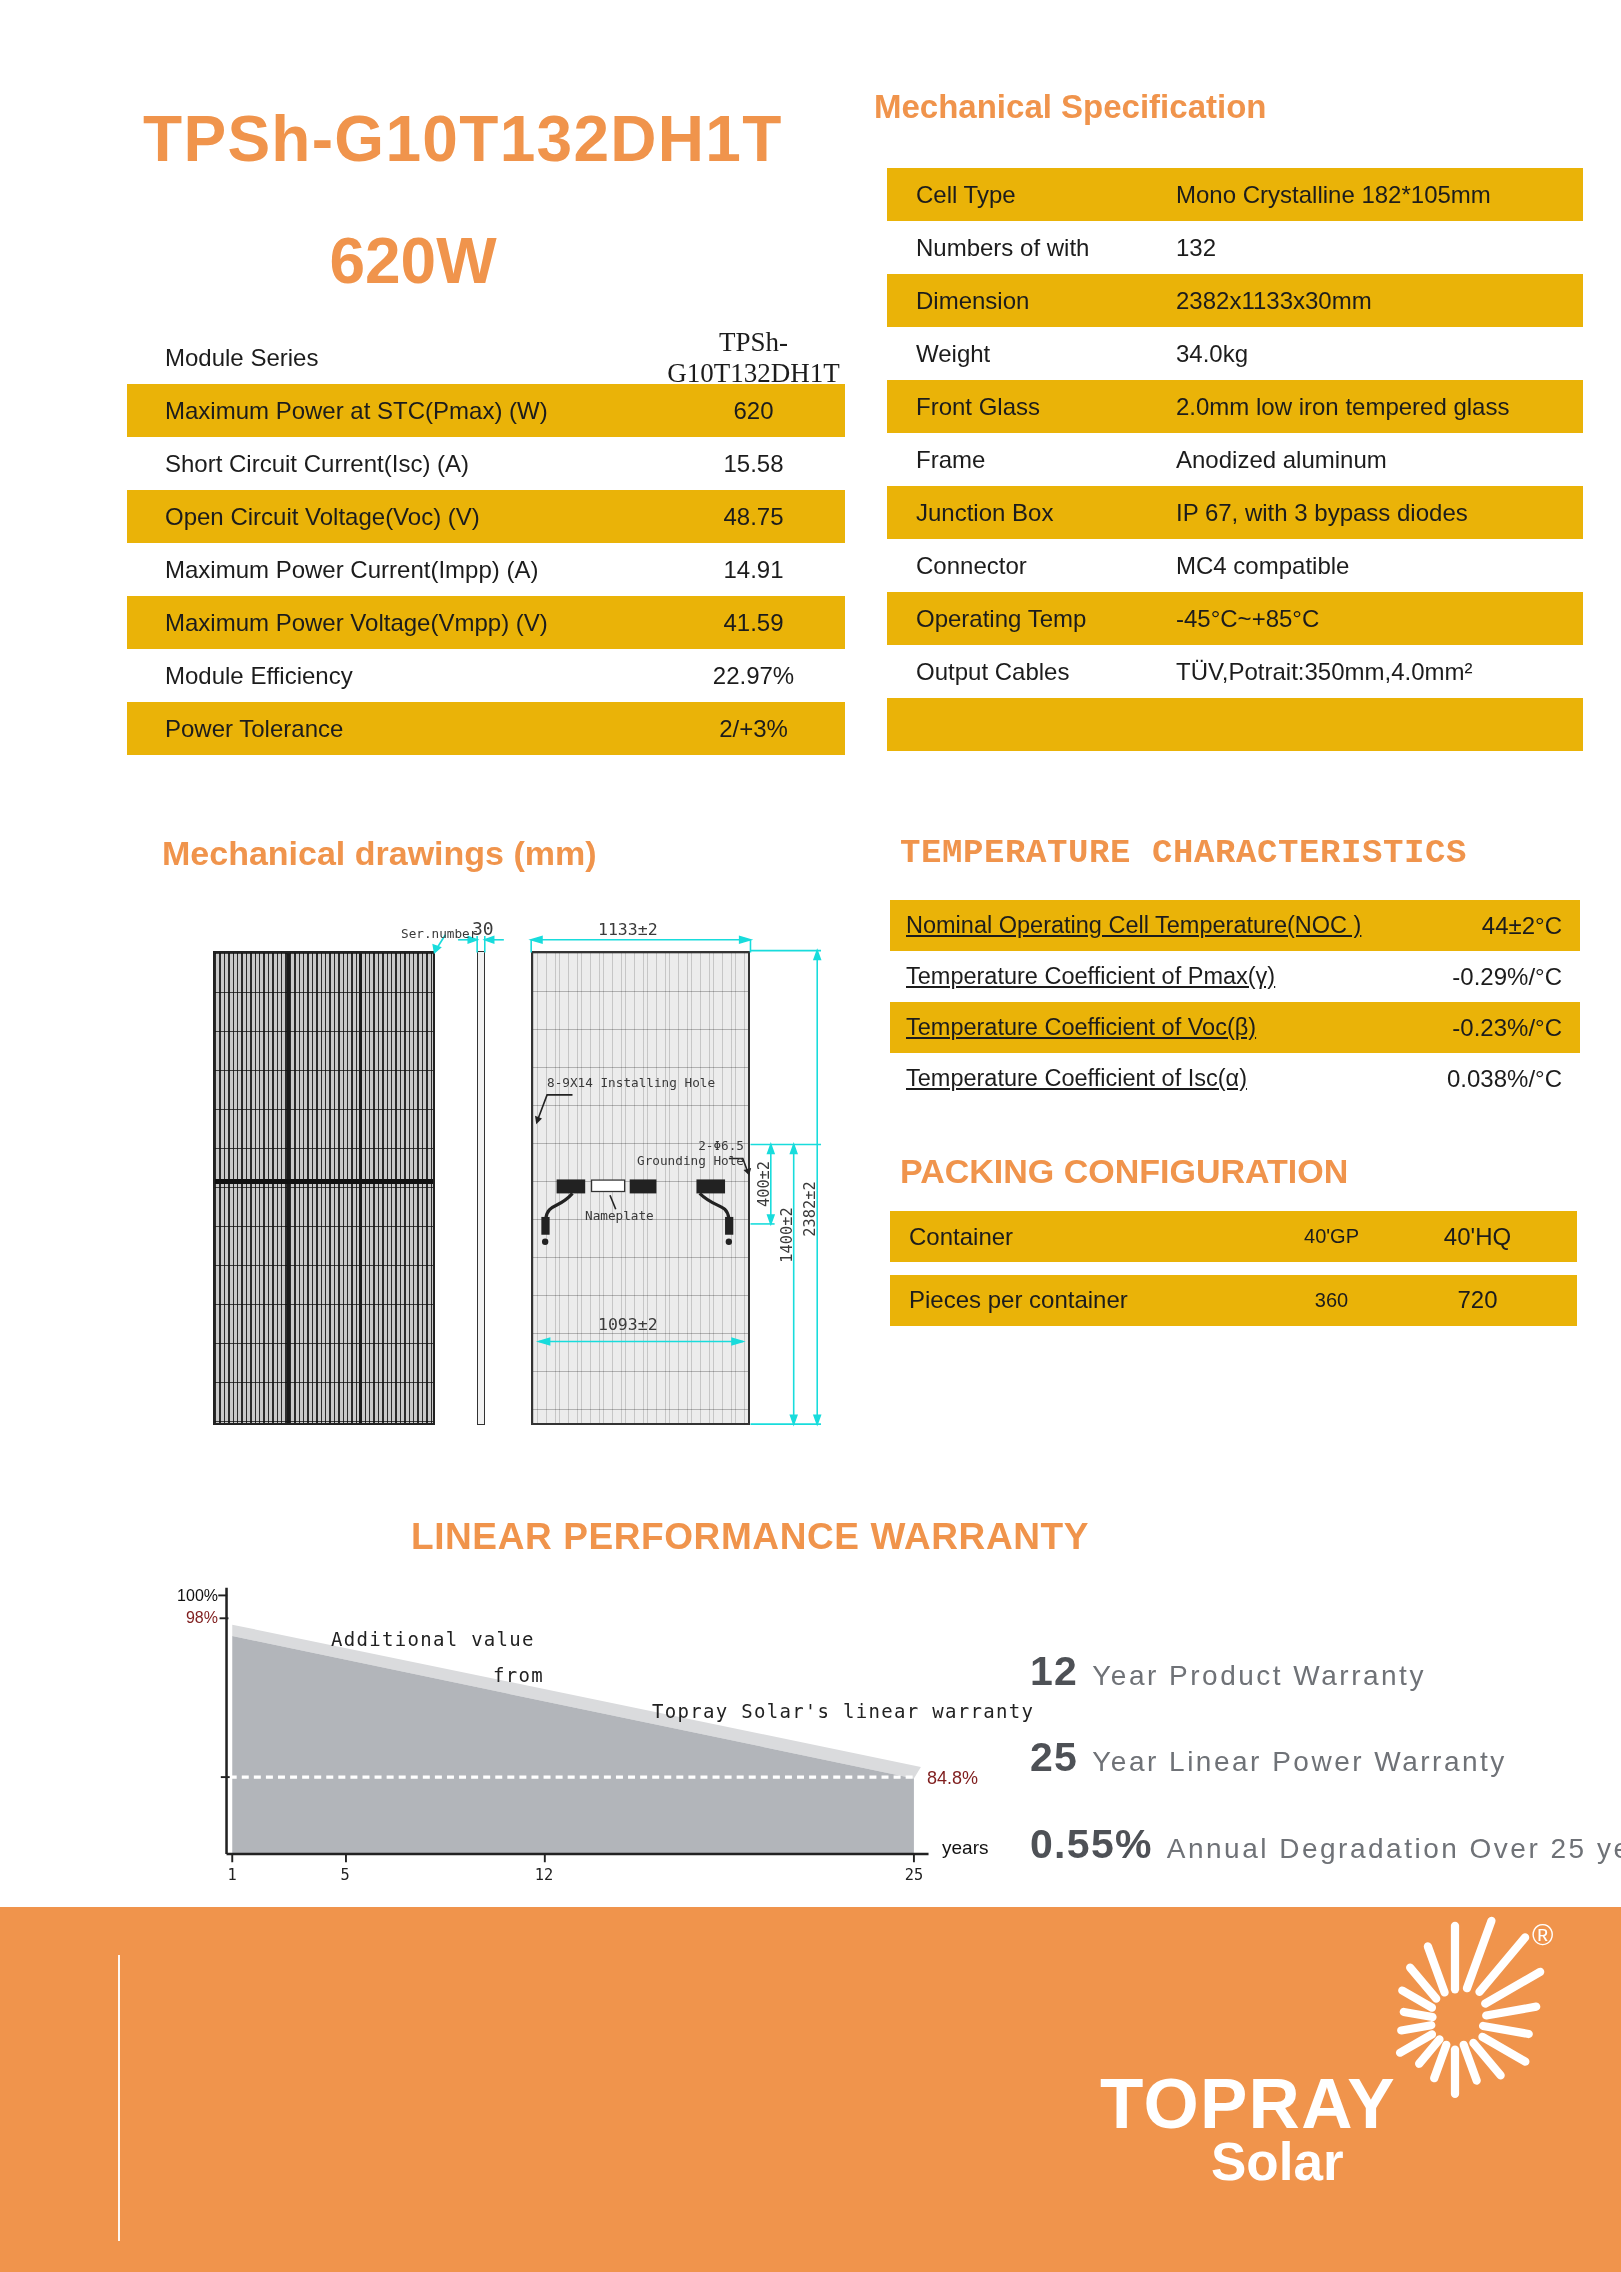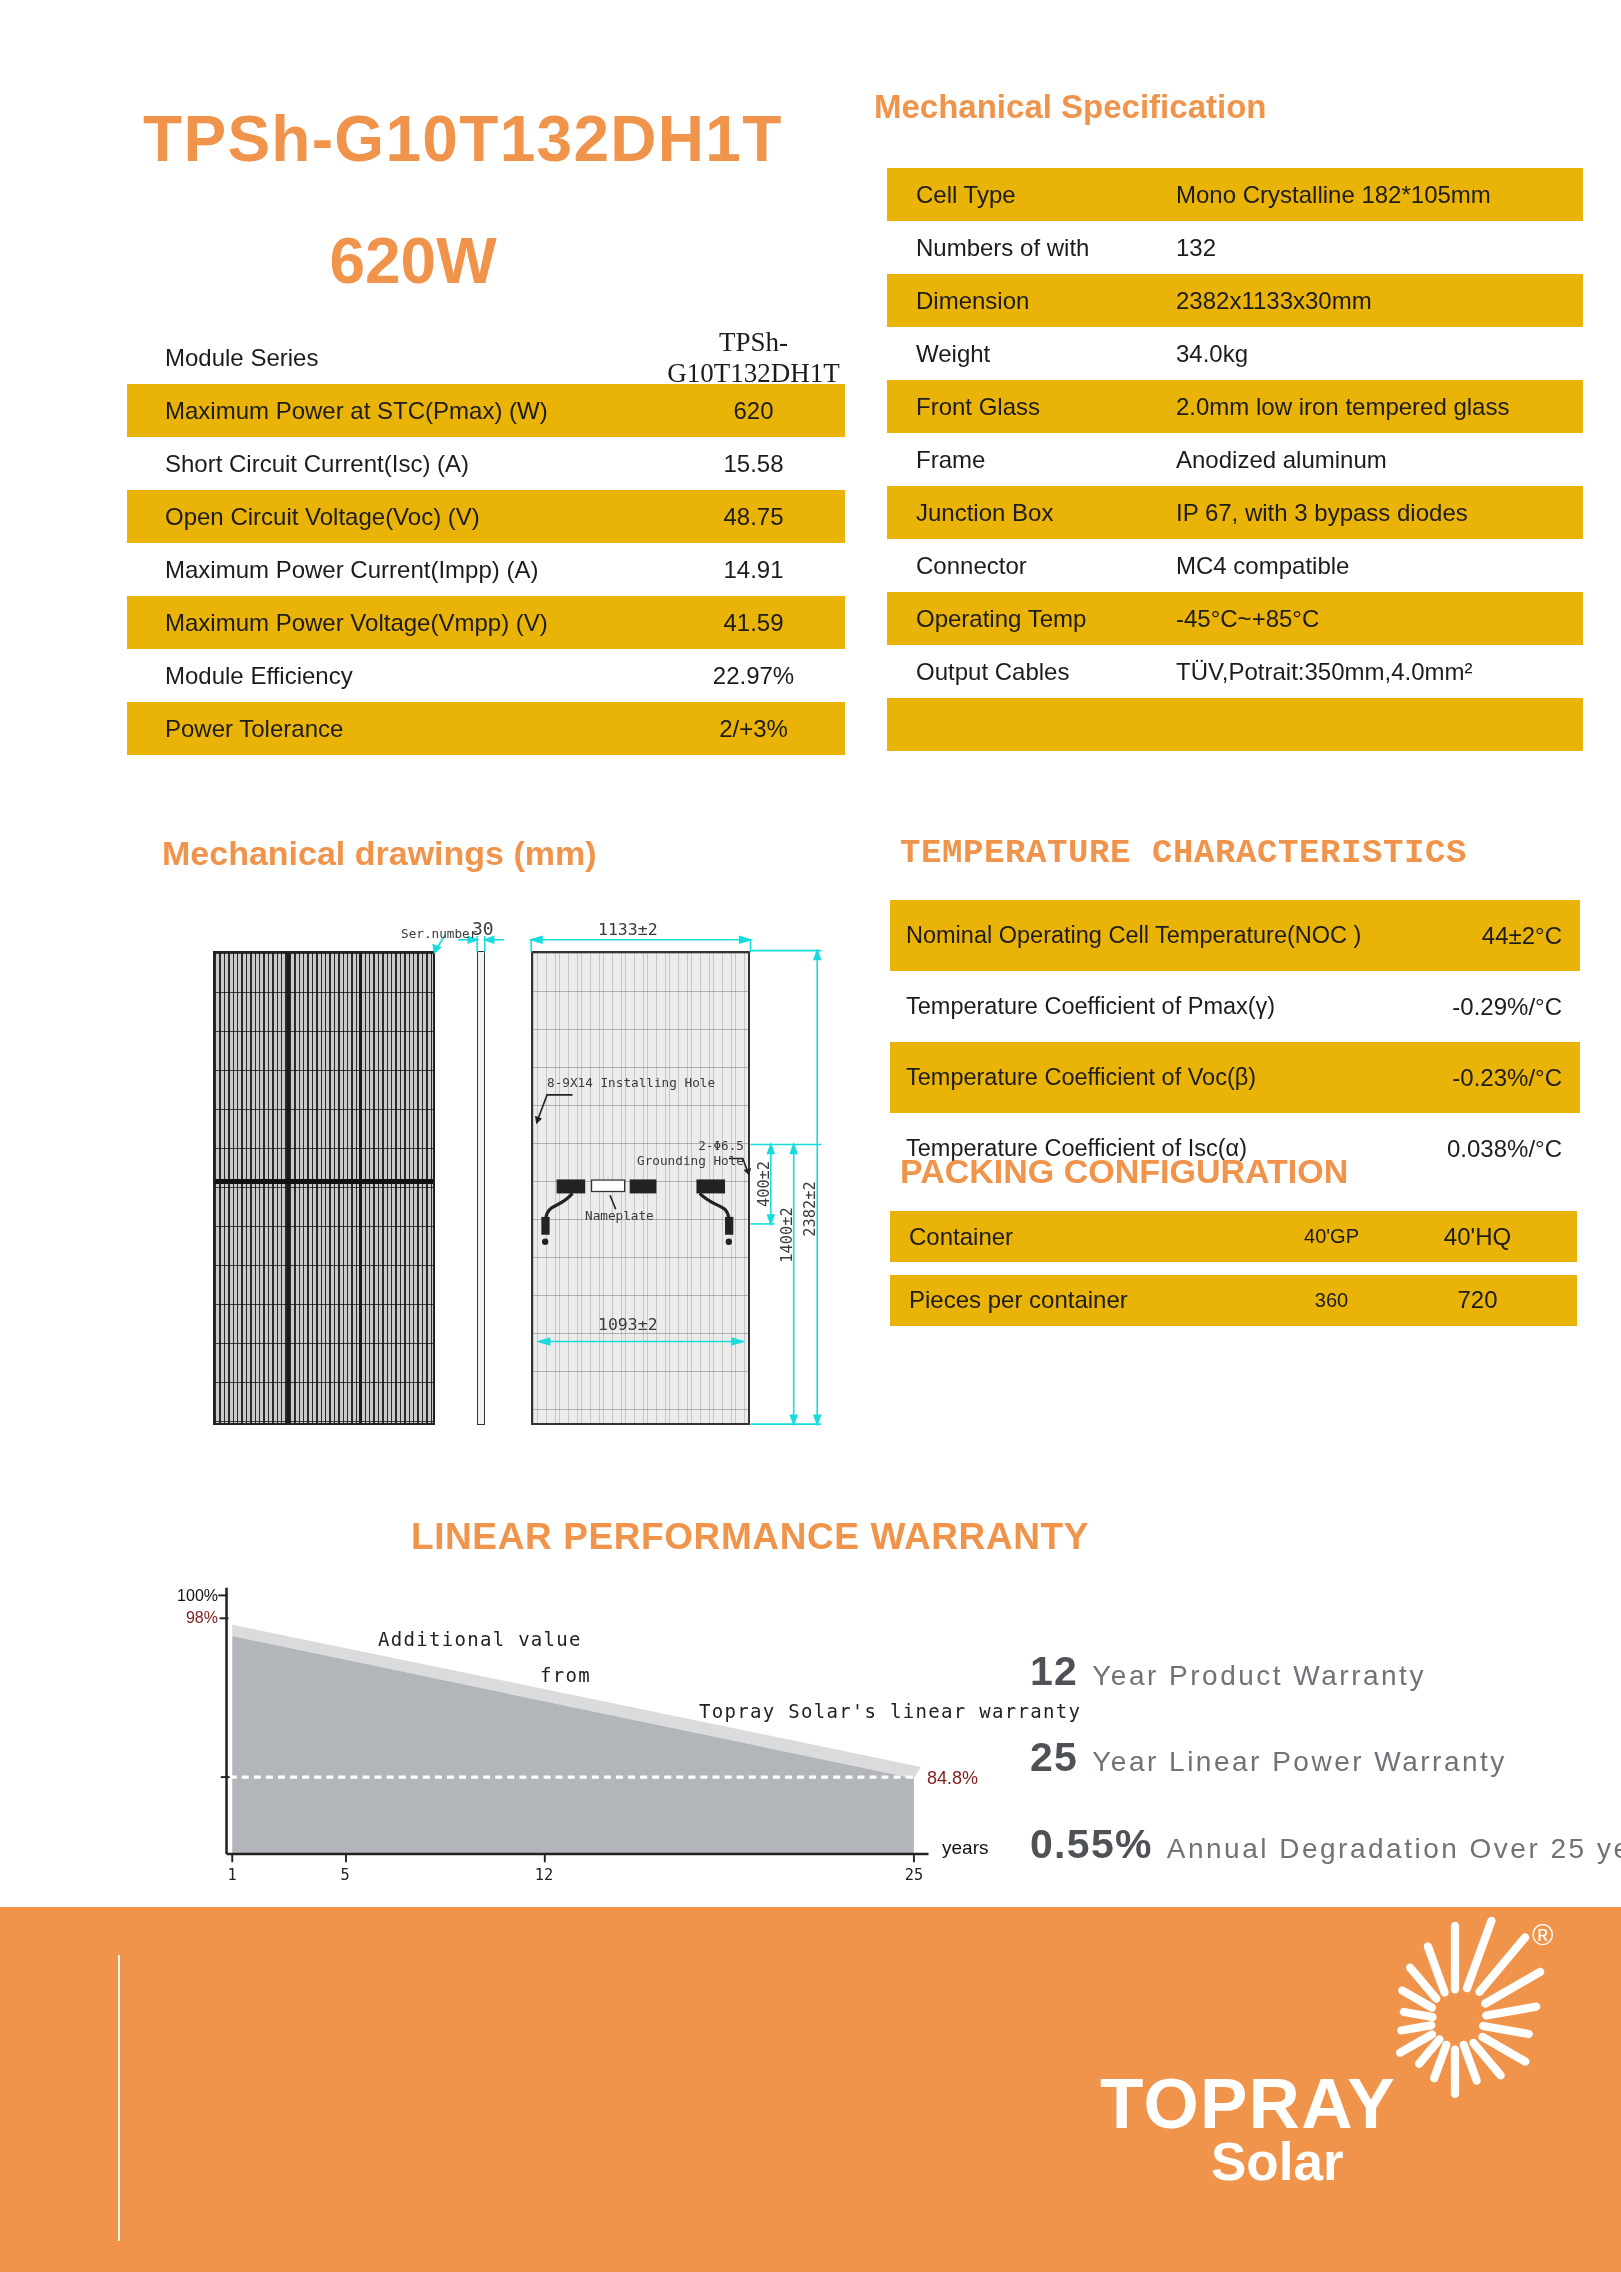--- a/index.html
+++ b/index.html
@@ -28,21 +28,21 @@
   #electrical-table .row{height:53px;}
   #electrical-table .val{left:509px;width:235px;text-align:center;}
   #series-value{font-family:"Liberation Serif", serif;font-size:27px;}
 
   #mechspec-table{left:887px;top:168px;width:696px;}
   #mechspec-table .row{height:53px;}
   #mechspec-table .row .lbl{padding-left:29px;}
   #mechspec-table .val{left:289px;}
 
   #temp-table{left:890px;top:900px;width:690px;}
-  #temp-table .row{height:71px;}
+  #temp-table .row{height:51px;text-decoration:underline;}
   #temp-table .row .lbl{padding-left:16px;font-size:23.5px;}
   #temp-table .val{right:18px;text-align:right;}
 
   #pack-table{left:890px;top:1211px;width:687px;}
   #pack-table .row{height:51px;margin-bottom:12.7px;}
   #pack-table .row .lbl{padding-left:19px;}
   #pack-table .c1{position:absolute;left:394px;width:95px;text-align:center;font-size:20px;}
   #pack-table .c2{position:absolute;left:540px;width:95px;text-align:center;font-size:24px;}
 
   
@@ -60,21 +60,21 @@
       background-image:repeating-linear-gradient(90deg, rgba(0,0,0,.16) 0 0.6px, transparent 0.6px 4.4px),
                        repeating-linear-gradient(180deg, rgba(0,0,0,.25) 0 0.6px, transparent 0.6px 38px);}
   .cad{font-family:"DejaVu Sans Mono", monospace;color:#3a3a3a;}
   .dimlabel{position:absolute;font-size:15.3px;}
   .rot{transform:rotate(-90deg);transform-origin:center center;width:89px;text-align:center;}
 
   
   #chart{left:172px;top:1570px;width:954px;height:324px;}
   .axlabel{position:absolute;font-size:16px;color:#111;}
   .axlabel.orange{color:#7f1d1d;}
-  .ann{position:absolute;font-size:19px;letter-spacing:1.3px;color:#222;font-family:"DejaVu Sans Mono", monospace;margin-left:47px;}
+  .ann{position:absolute;font-size:19px;letter-spacing:1.3px;color:#222;font-family:"DejaVu Sans Mono", monospace;}
   .xtick{position:absolute;width:38px;text-align:center;font-size:15.3px;font-family:"DejaVu Sans Mono", monospace;color:#222;}
 
   
   .w-item{position:absolute;left:1030px;white-space:nowrap;}
   .w-num{font-size:41px;font-weight:700;color:#4e5156;letter-spacing:1.3px;}
   .w-text{font-size:28px;color:#6f7277;letter-spacing:2.5px;margin-left:14px;}
 
   
   #footer{left:0;top:1907px;width:1621px;height:366px;background:#F0944C;}
   #footer-divider{position:absolute;left:118px;top:48px;width:1.9px;height:286px;background:rgba(255,255,255,.92);}

